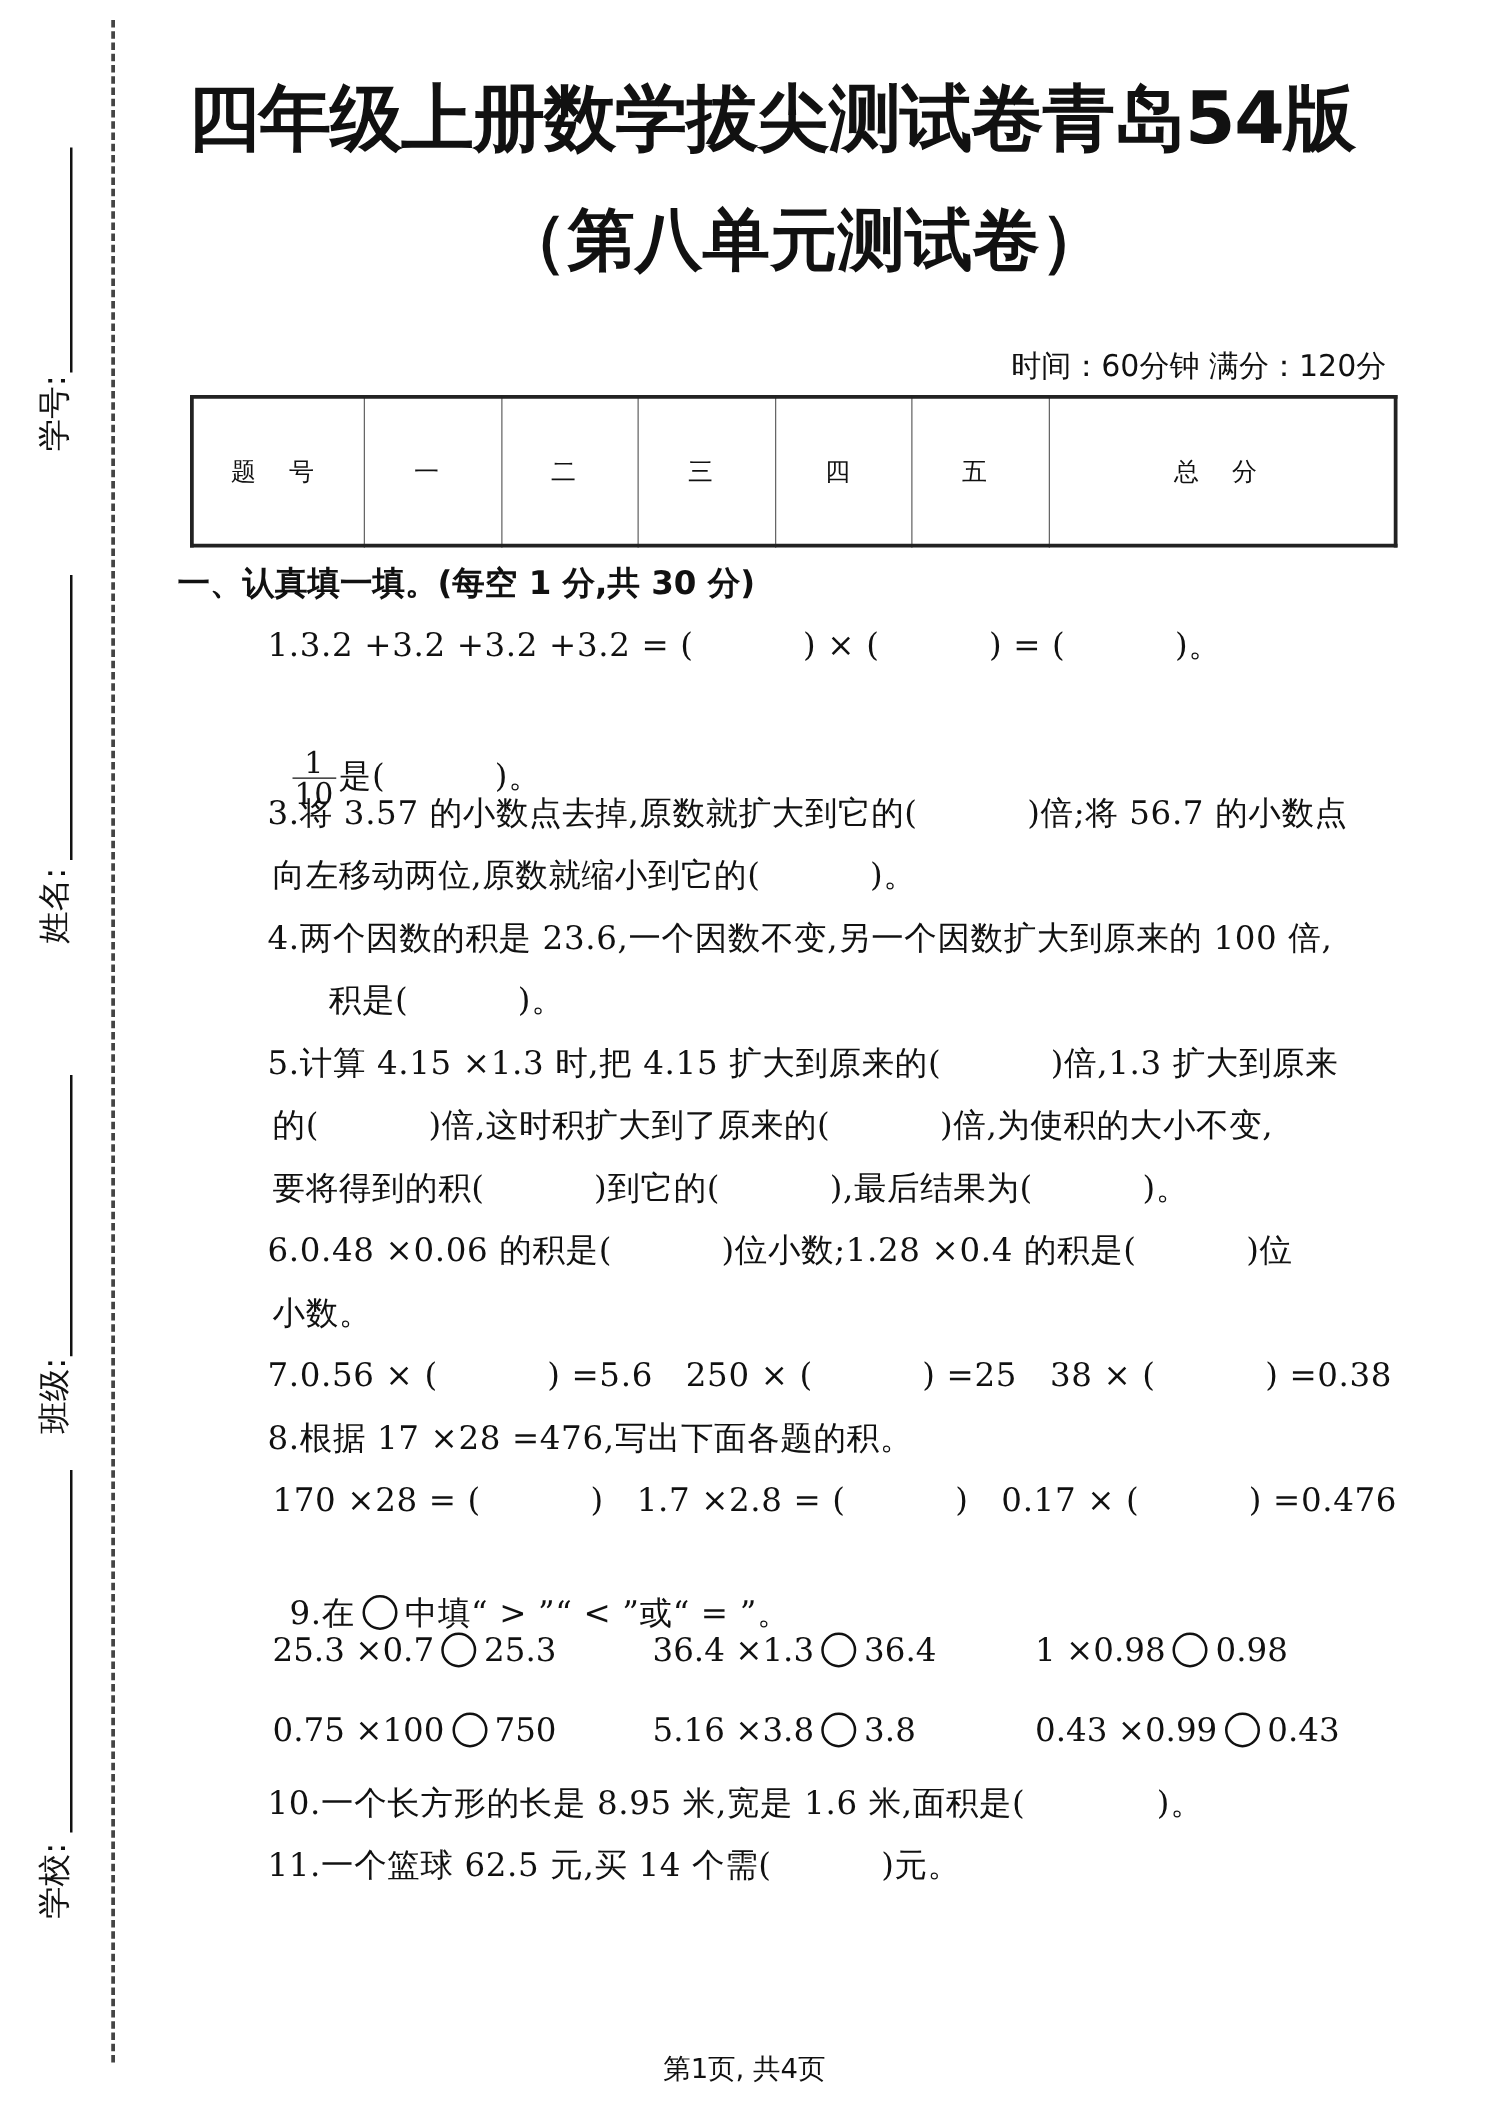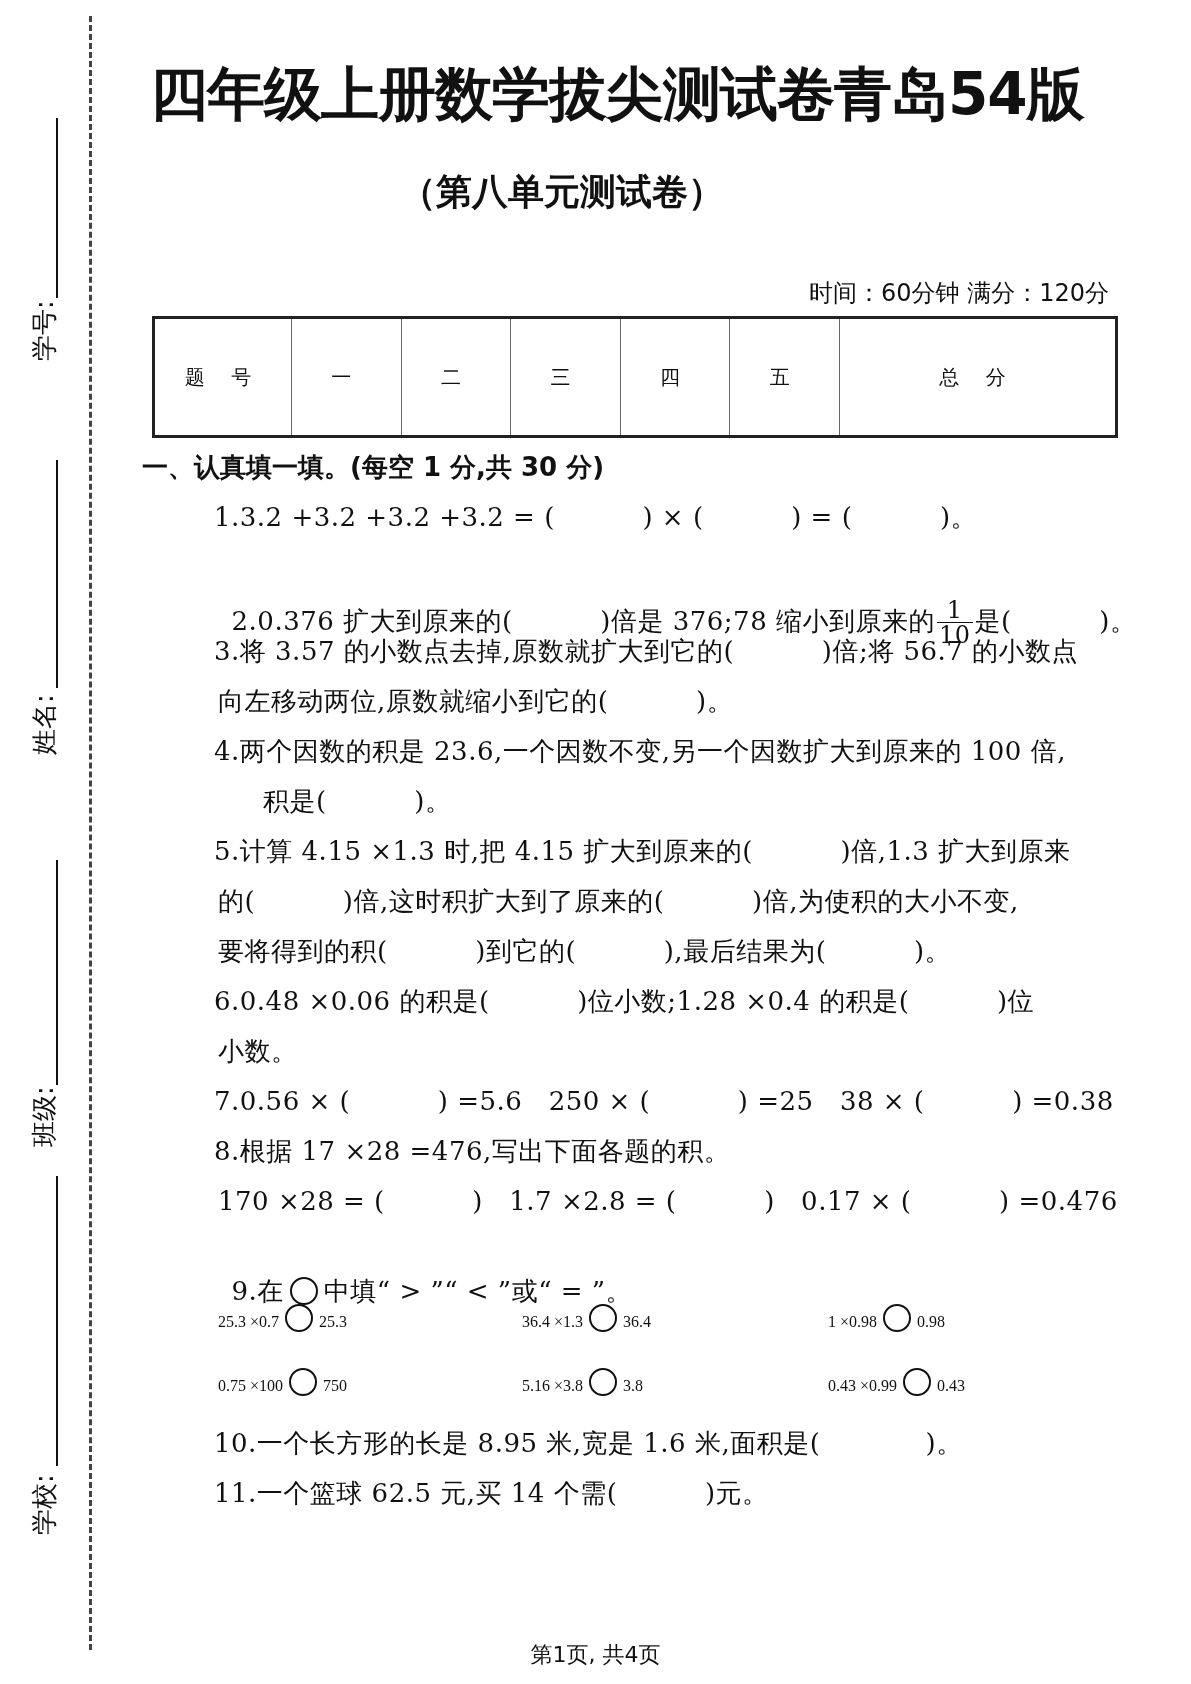--- a/index.html
+++ b/index.html
@@ -25,21 +25,21 @@
   
   .title {
     position: absolute; left: 150px; top: 58px; width: 980px;
     font-family: "DejaVu Sans", "Liberation Sans", sans-serif;
     font-size: 58px; font-weight: bold; letter-spacing: -1px;
     text-align: left; line-height: 72px; white-space: nowrap;
   }
   .subtitle {
     position: absolute; left: 400px; top: 162px; width: 520px;
     font-family: Liberation Sans, sans-serif;
-    font-size: 36px; font-weight: bold; line-height: 60px; white-space: nowrap;
+    font-size: 54px; font-weight: bold; line-height: 60px; white-space: nowrap;
   }
   .exam-meta {
     position: absolute; right: 82px; top: 278px;
     font-family: "DejaVu Sans", "Liberation Sans", sans-serif;
     font-size: 24px; line-height: 30px; white-space: nowrap;
   }
 
   
   .score-table {
     position: absolute; left: 152px; top: 316px; width: 966px; height: 122px;
@@ -66,21 +66,21 @@
   .frac {
     display: inline-block; vertical-align: middle; text-align: center;
     font-size: 24px; line-height: 24px; margin: 0 2px;
   }
   .frac .num { display: block; border-bottom: 1.5px solid #111; padding: 0 2px; }
   .frac .den { display: block; padding: 0 2px; }
   .circle {
     display: inline-block; width: 28px; height: 28px; border: 2px solid #111;
     border-radius: 50%; vertical-align: -5px; margin: 0 6px;
   }
-  .cmp { position: absolute; font-size: 16px; line-height: 34px; white-space: pre; font-family: Liberation Serif, serif; }
+  .cmp { position: absolute; font-size: 26px; line-height: 34px; white-space: pre; }
 
   .footer {
     position: absolute; left: 0; width: 1191px; top: 1640px; text-align: center;
     font-family: "DejaVu Sans", "Liberation Sans", sans-serif; font-size: 22px;
   }
 </style>
 </head>
 <body>
 
 <div class="dash-line"></div>
@@ -113,21 +113,21 @@
     <td>总 分</td>
   </tr>
 </tbody>
   </table>
 
 <div class="section-heading">一、认真填一填。(每空 1 分,共 30 分)</div>
 
 <div class="q qstart" style="top:500px;">1.3.2 +3.2 +3.2 +3.2 = (          ) × (          ) = (          )。</div>
 
 <div class="q qstart" style="top:564px;">
-  <span>2.0.376 扩大到原来的(          )倍是 376;78 缩小到原来的</span><span class="frac"><span class="num">1</span><span class="den">10</span></span><span>是(          )。</span>
+  <span class="frac"><span class="num">1</span><span class="den">10</span></span><span>是(          )。</span>
 </div>
 
 <div class="q qstart" style="top:634px;">3.将 3.57 的小数点去掉,原数就扩大到它的(          )倍;将 56.7 的小数点</div>
 <div class="q indent" style="top:684px;">向左移动两位,原数就缩小到它的(          )。</div>
 
 <div class="q qstart" style="top:734px;">4.两个因数的积是 23.6,一个因数不变,另一个因数扩大到原来的 100 倍,</div>
 <div class="q indent" style="top:784px;margin-left:45px;">积是(          )。</div>
 
 <div class="q qstart" style="top:834px;">5.计算 4.15 ×1.3 时,把 4.15 扩大到原来的(          )倍,1.3 扩大到原来</div>
 <div class="q indent" style="top:884px;">的(          )倍,这时积扩大到了原来的(          )倍,为使积的大小不变,</div>

